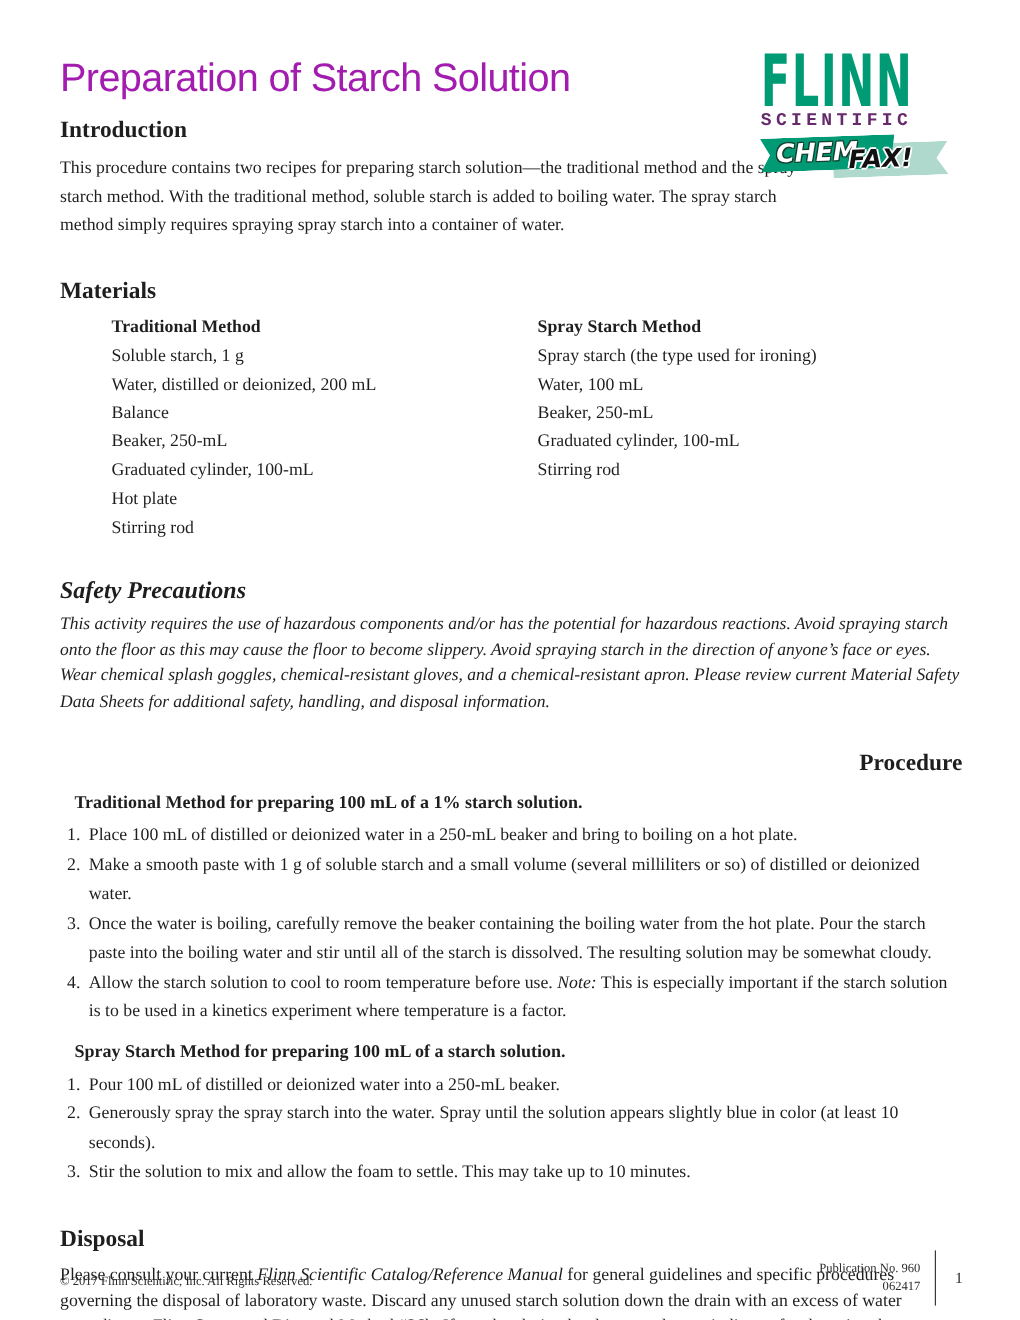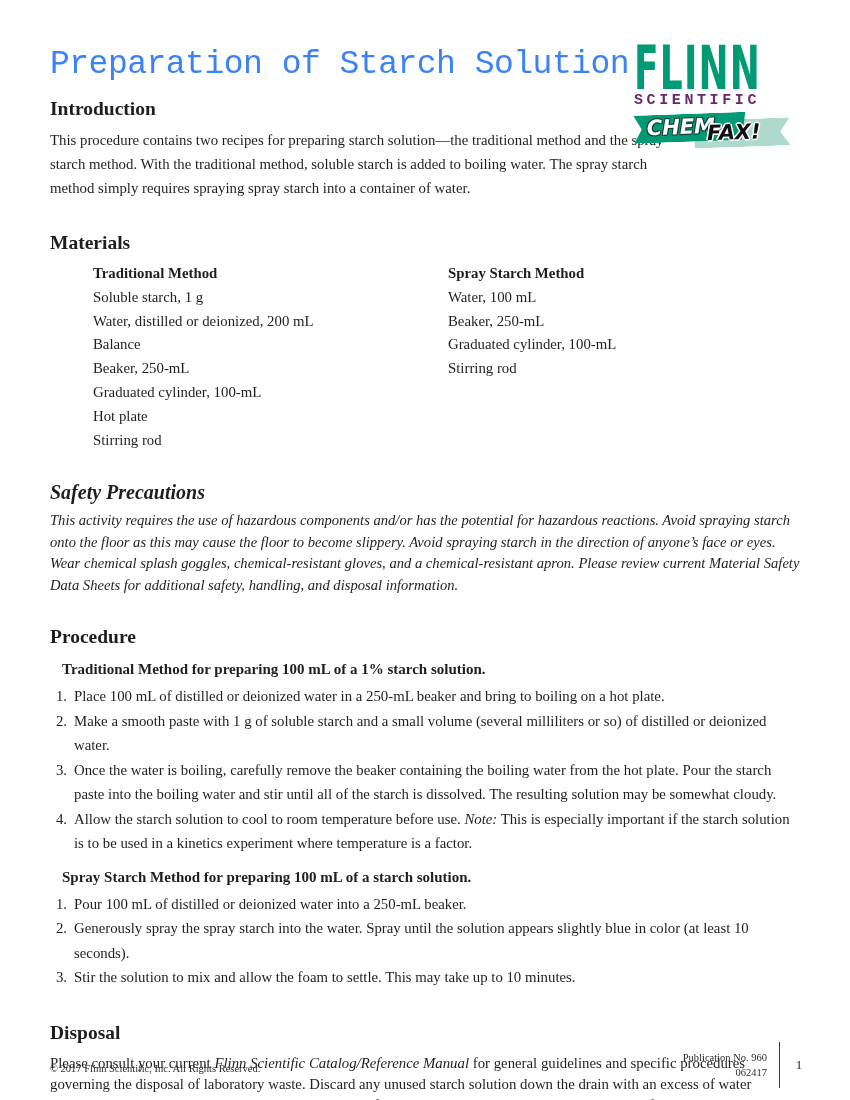--- a/index.html
+++ b/index.html
@@ -5,22 +5,22 @@
   html,body{margin:0;padding:0;background:#ffffff;}
   .page{
     position:relative;width:850px;height:1100px;margin:0 auto;background:#fff;
     font-family:"Liberation Serif",serif;color:#1e1e1e;box-sizing:border-box;
     padding:0 48px 0 50px;overflow:hidden;
   }
   .it{font-style:italic;}
 
   
   .doc-title{
-    font-family:Liberation Mono, monospace;font-weight:400;font-size:33px;
-    color:#3b82f6;margin:46px 0 0 0;line-height:38px;letter-spacing:-0.5px;
+    font-family:Liberation Sans, sans-serif;font-weight:400;font-size:33px;
+    color:#a21caf;margin:46px 0 0 0;line-height:38px;letter-spacing:-0.5px;
   }
 
   
   .logo{position:absolute;top:44px;right:50px;width:166px;}
   .logo-flinn{
     font-family:"DejaVu Sans",sans-serif;font-weight:700;font-size:60px;line-height:48px;
     color:var(--flinn-green,#009B74);transform:scaleX(0.60);transform-origin:left top;
     letter-spacing:2px;white-space:nowrap;
   }
   .logo-scientific{
@@ -49,21 +49,21 @@
     font-family:"DejaVu Sans",sans-serif;font-weight:700;font-style:italic;font-size:21px;
     color:#111;
     text-shadow:1.5px 0 0 #fff,-1.5px 0 0 #fff,0 1.5px 0 #fff,0 -1.5px 0 #fff,1px 1px 0 #fff,-1px -1px 0 #fff;
   }
 
   
   .h-section{font-size:19.5px;font-weight:700;margin:0;line-height:24px;}
   .h-intro{margin-top:13px;}
   .h-materials{margin-top:31px;}
   .h-safety{margin-top:28px;font-style:italic;font-size:20px;}
-  .h-procedure{margin-top:29px;}
+  .h-procedure{margin-top:29px;text-align:right;}
   .h-disposal{margin-top:31px;font-family:Liberation Serif, serif;}
 
   .p-body{font-size:14.8px;line-height:24px;margin:7px 0 0 0;}
   .p-intro{max-width:622px;}
   .p-safety{font-style:italic;line-height:21.4px;margin-top:6px;font-size:14.6px;}
   .p-disposal{line-height:21.4px;margin-top:8px;font-size:14.8px;}
 
   
   .materials{display:flex;margin:7px 0 0 43px;}
   .mat-col{font-size:14.8px;line-height:23.8px;}
@@ -123,20 +123,21 @@
           <div class="mat-item"><span>Beaker, 250-mL</span></div>
           <div class="mat-item"><span>Graduated cylinder, 100-mL</span></div>
           <div class="mat-item"><span>Hot plate</span></div>
           <div class="mat-item"><span>Stirring rod</span></div>
         </div>
     </div>
     <div class="mat-col mat-col-right">
       <div class="mat-title">Spray Starch Method</div>
       <div>
 
+      <div class="mat-item"><span>Spray starch (the type used for ironing)</span></div>
           <div class="mat-item"><span>Water, 100 mL</span></div>
           <div class="mat-item"><span>Beaker, 250-mL</span></div>
           <div class="mat-item"><span>Graduated cylinder, 100-mL</span></div>
           <div class="mat-item"><span>Stirring rod</span></div>
         </div>
     </div>
   </div>
 
   <h2 class="h-section h-safety">Safety Precautions</h2>
   <p class="p-body p-safety">This activity requires the use of hazardous components and/or has the potential for hazardous reactions. Avoid spraying starch onto the floor as this may cause the floor to become slippery. Avoid spraying starch in the direction of anyone’s face or eyes. Wear chemical splash goggles, chemical-resistant gloves, and a chemical-resistant apron. Please review current Material Safety Data Sheets for additional safety, handling, and disposal information.</p>

